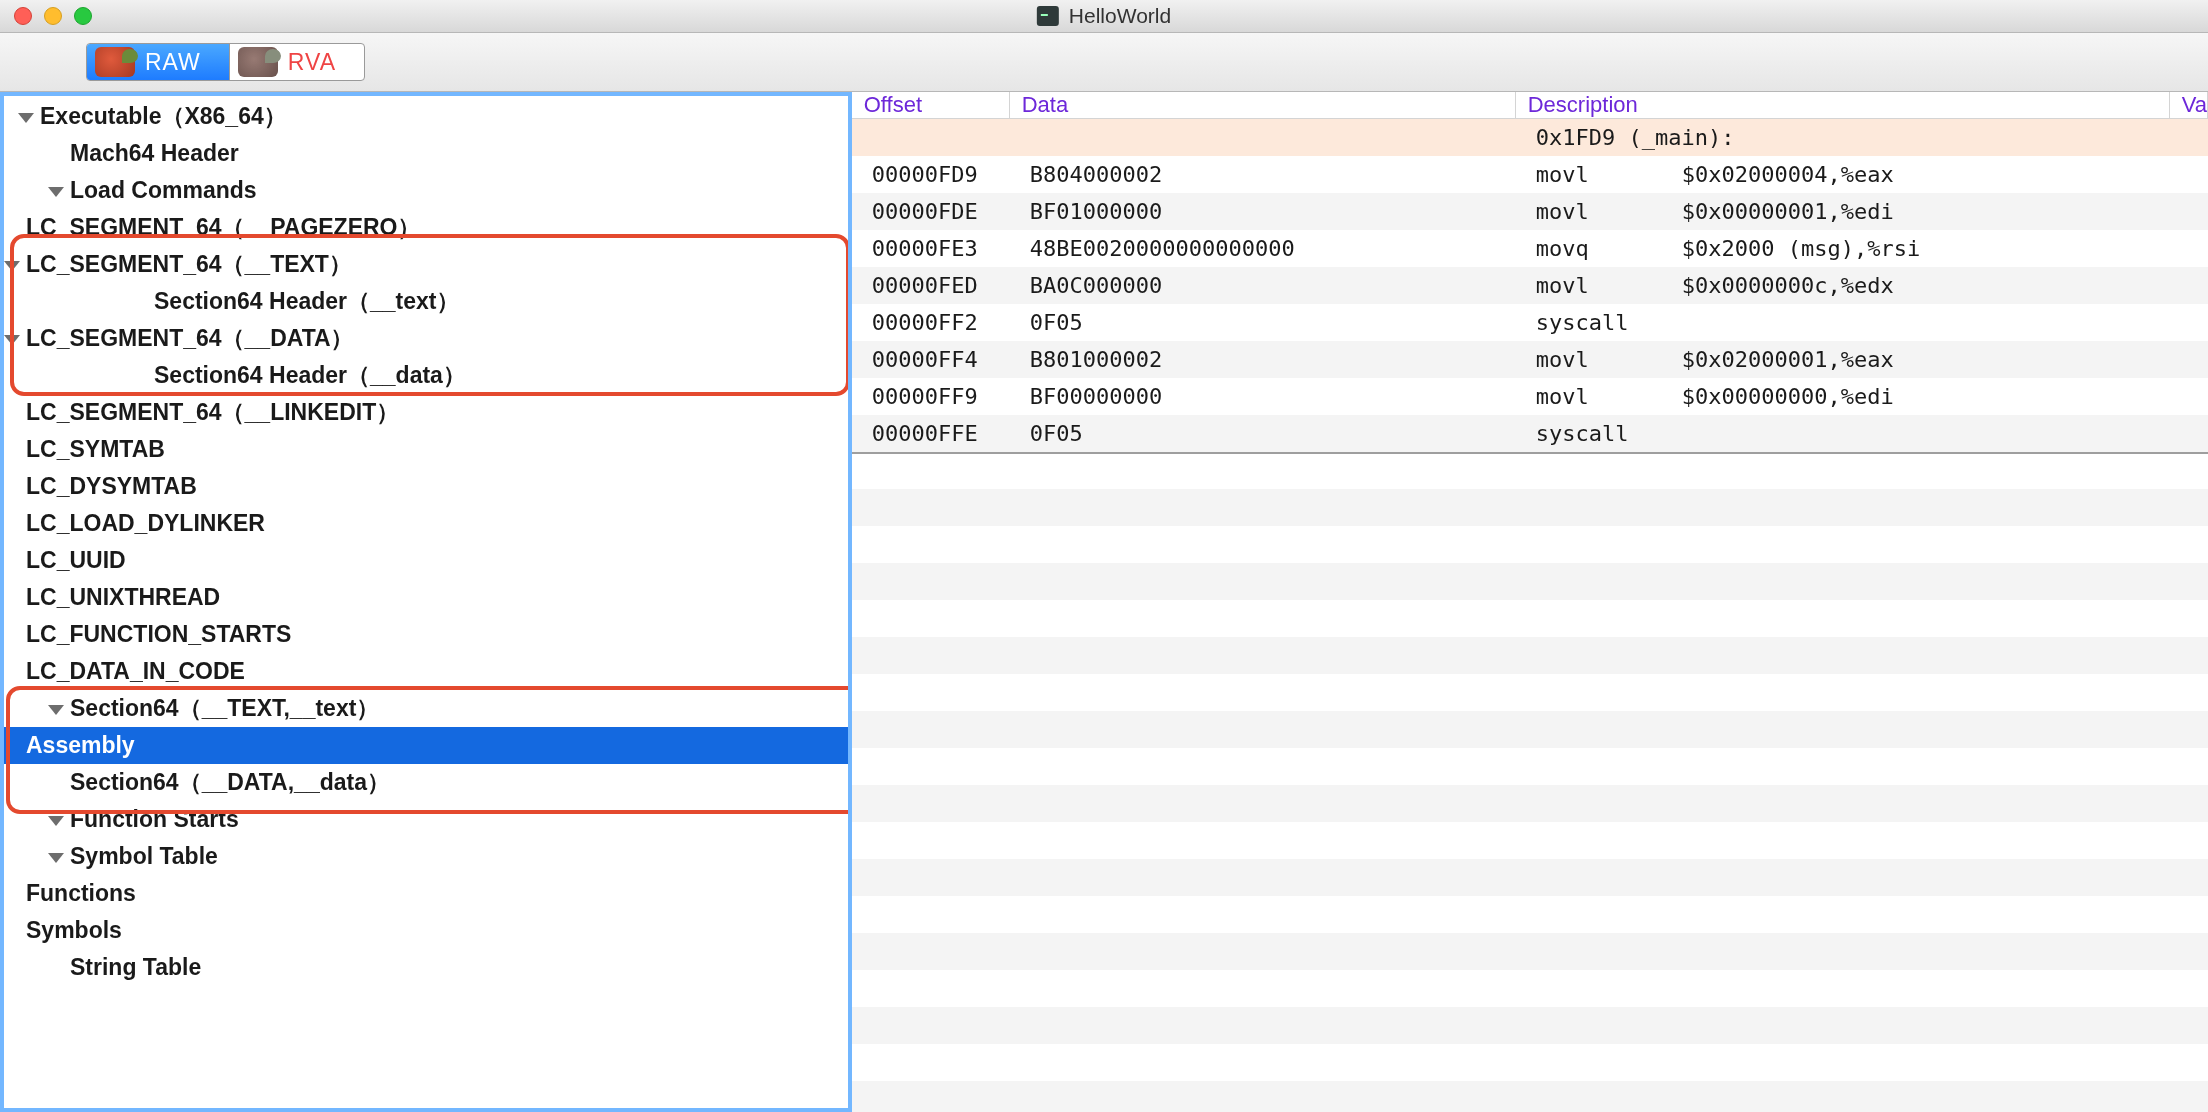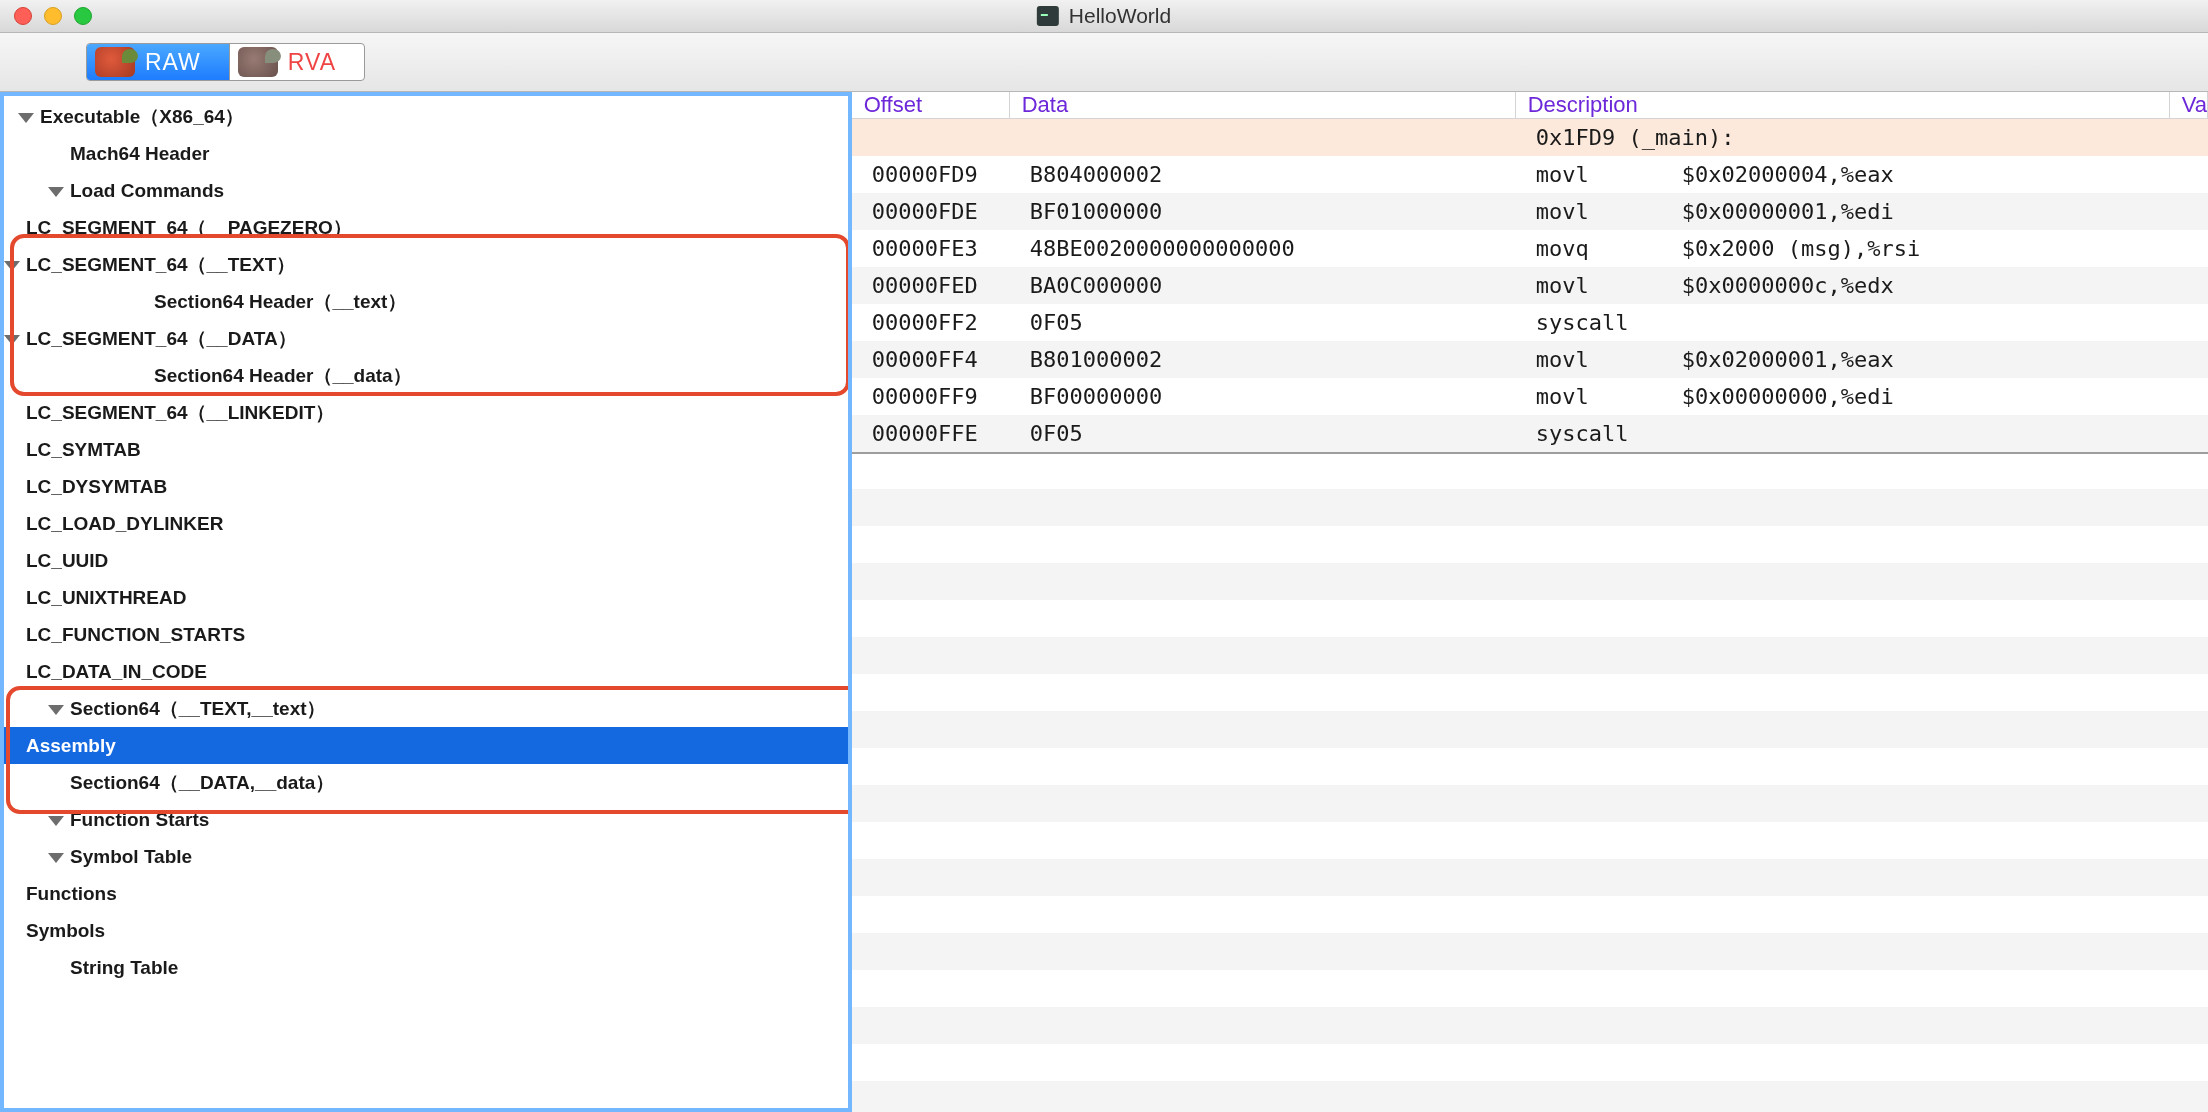--- a/index.html
+++ b/index.html
@@ -79,21 +79,21 @@
     border-top-width:4px;
     overflow:hidden;
     position:relative;
   }
   .tree { padding-top:2px; padding-bottom:10px;}
   .row {
     height:37px;
     display:flex; align-items:center;
     padding-left:0;
     white-space:nowrap;
-    font-size:19px;
+    font-size:23px;
     cursor:default;
     position:relative;
   }
   .row.bold { font-weight:700; }
   .row.selected { background:#1469e0; color:#fff; }
   .disc {
     width:0;height:0;margin-right:6px;
     border-left:8px solid transparent;
     border-right:8px solid transparent;
     border-top:10px solid #6d6d6d;

